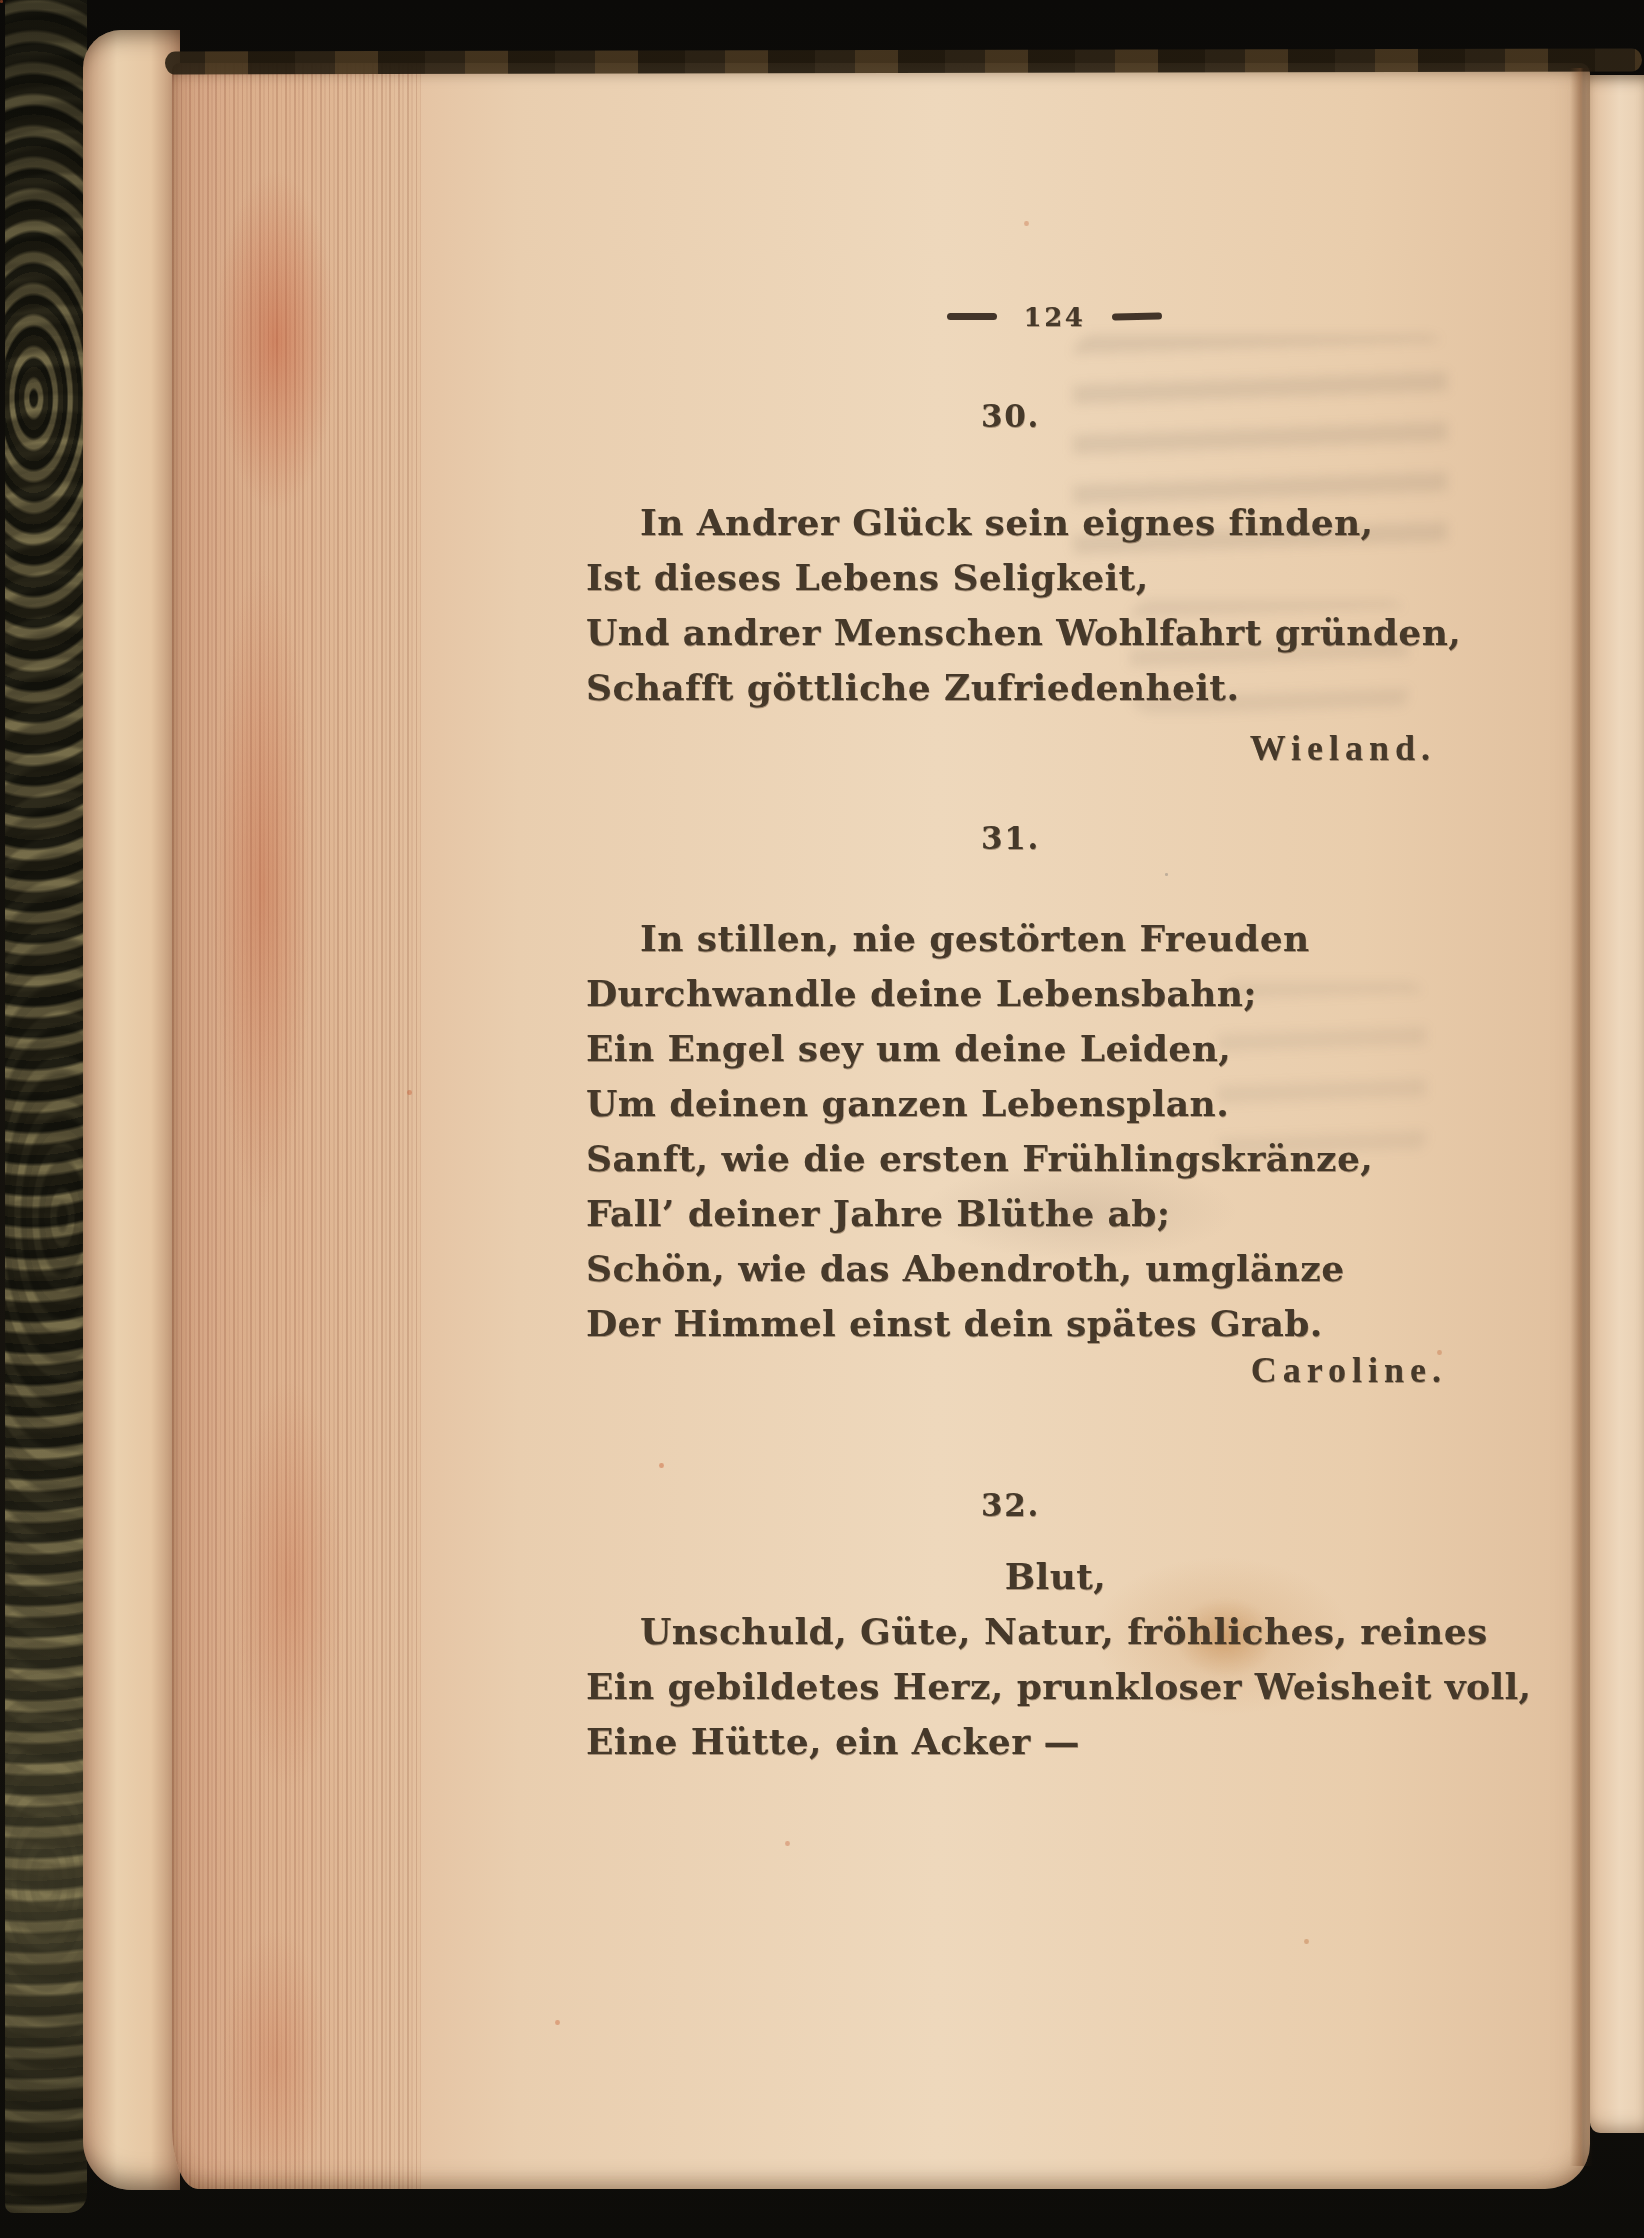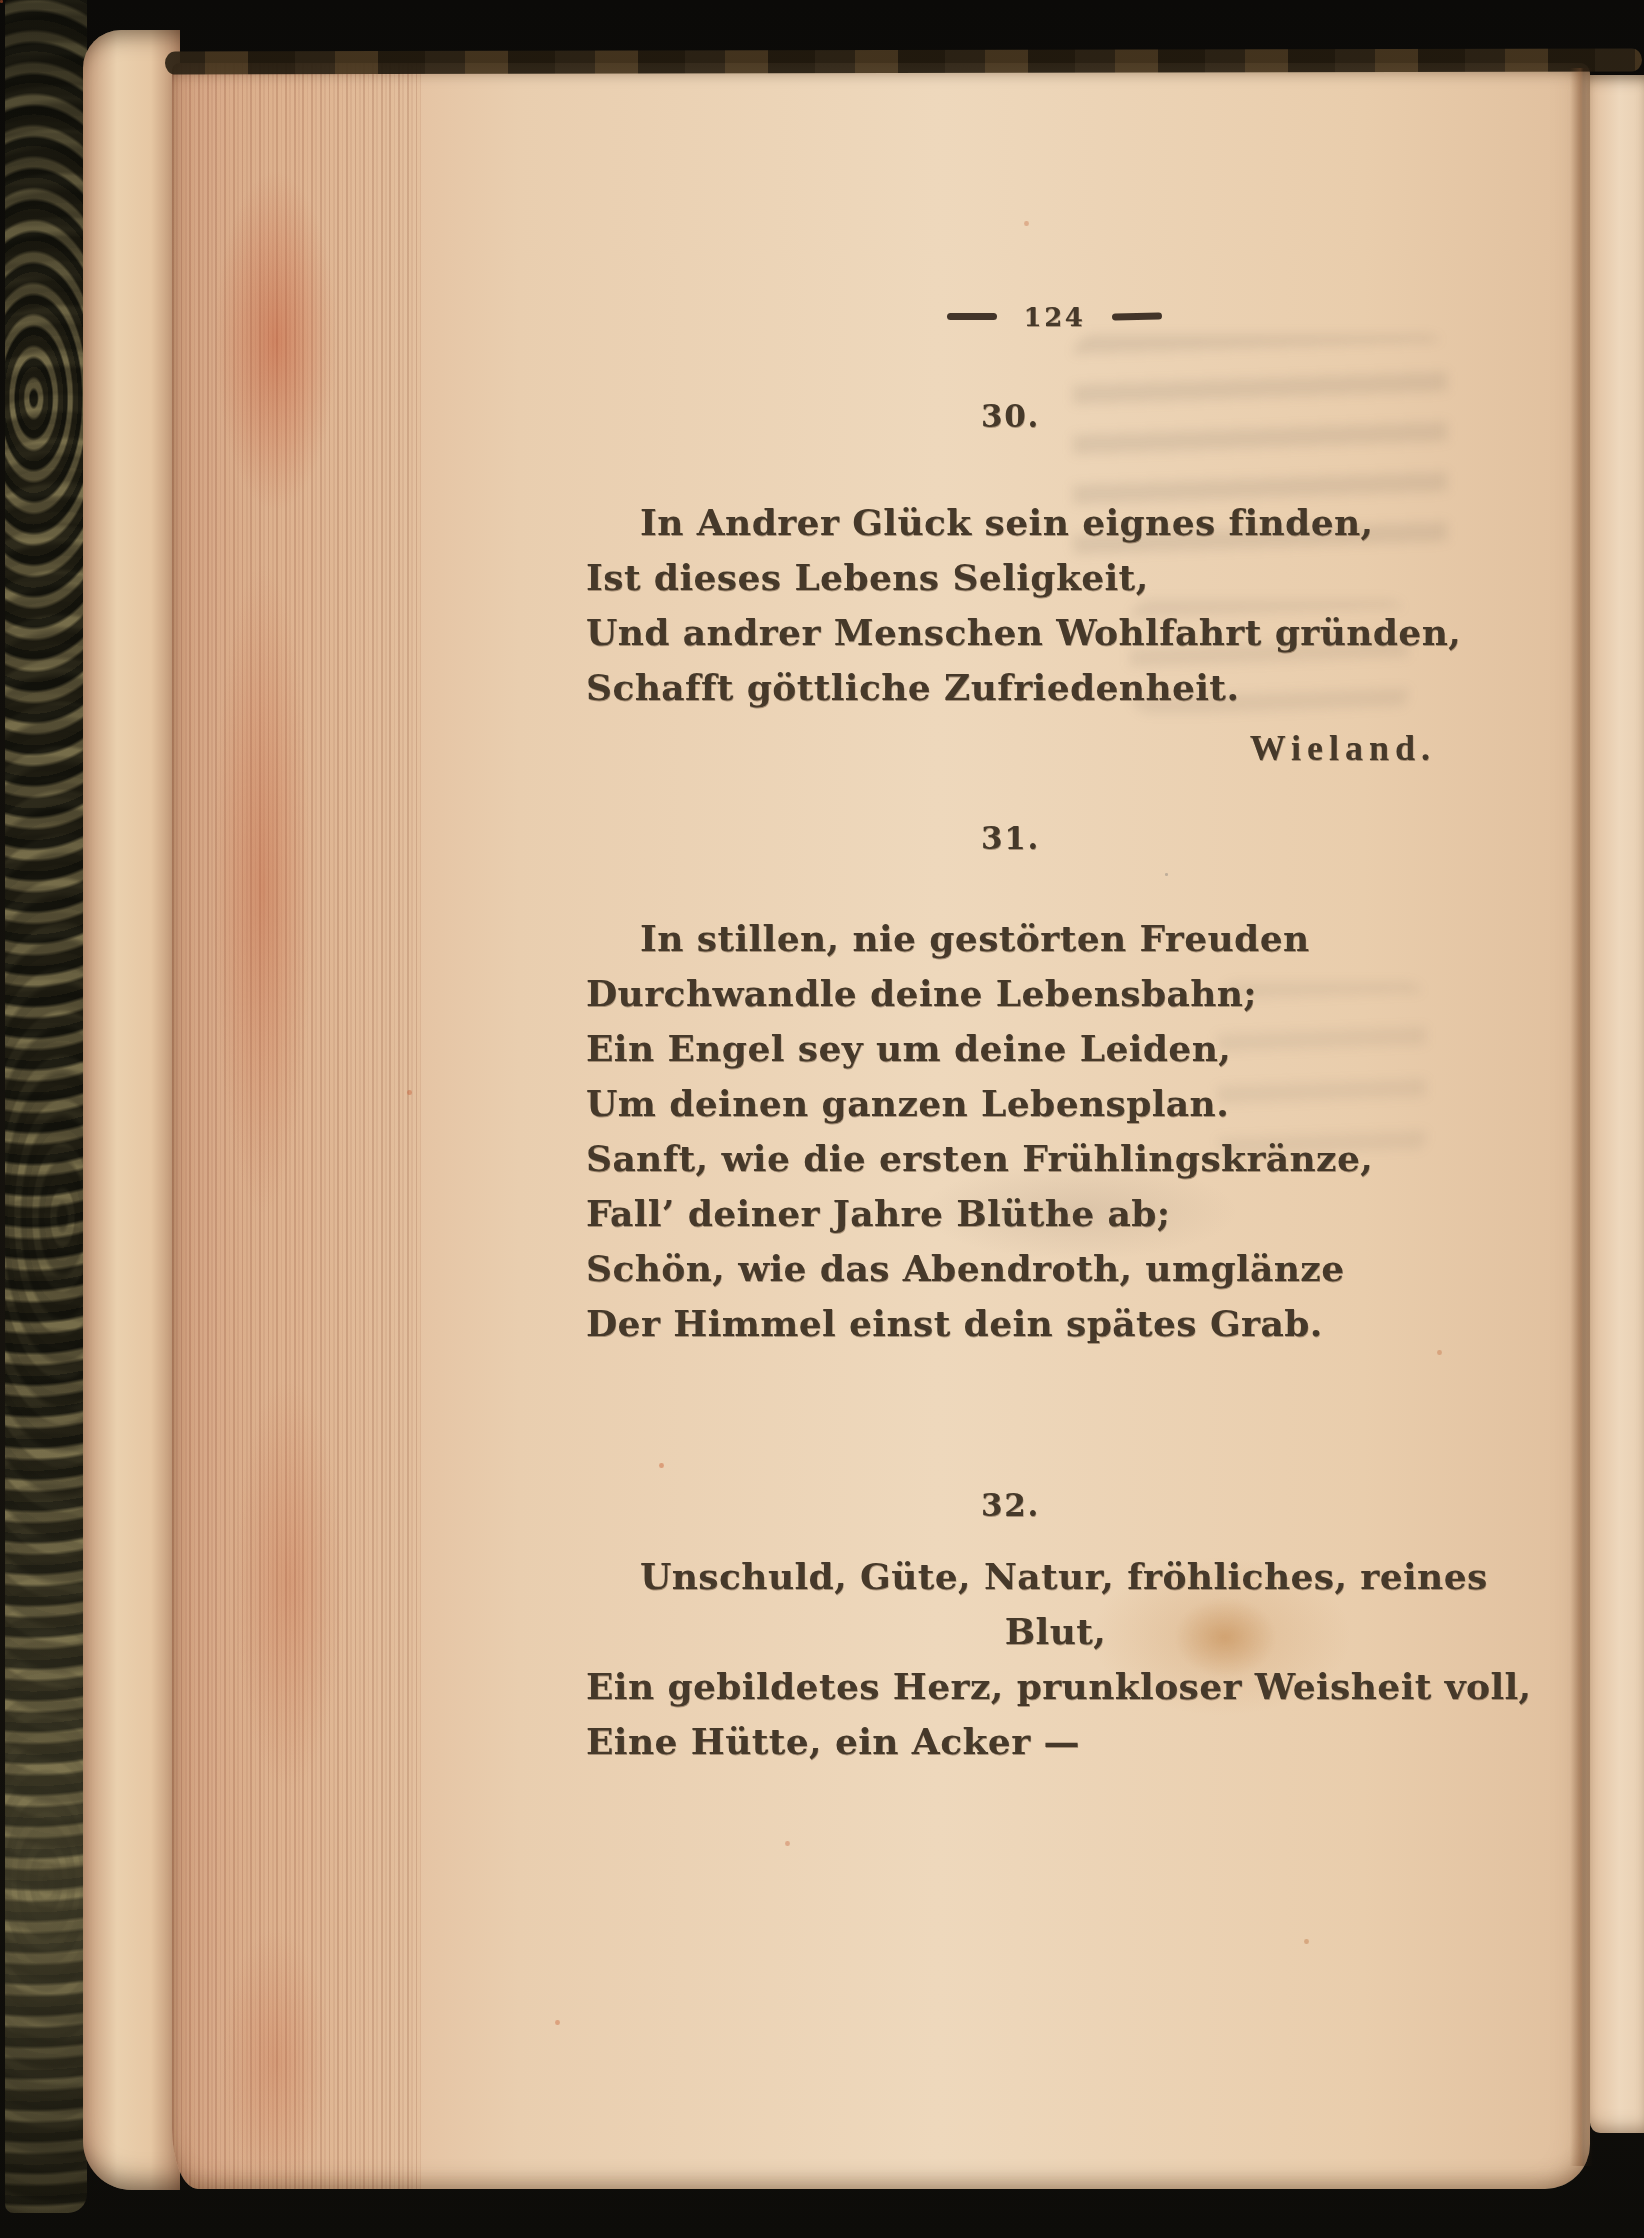--- a/index.html
+++ b/index.html
@@ -169,24 +169,25 @@
     <div class="poem p31">
       <div class="line indent">In stillen, nie gestörten Freuden</div>
       <div class="line">Durchwandle deine Lebensbahn;</div>
       <div class="line">Ein Engel sey um deine Leiden,</div>
       <div class="line">Um deinen ganzen Lebensplan.</div>
       <div class="line">Sanft, wie die ersten Frühlingskränze,</div>
       <div class="line">Fall’ deiner Jahre Blüthe ab;</div>
       <div class="line">Schön, wie das Abendroth, umglänze</div>
       <div class="line">Der Himmel einst dein spätes Grab.</div>
     </div>
+    <div class="attribution a31">Caroline.</div>
 
     <div class="poem-number n32">32.</div>
     <div class="poem p32">
+      <div class="line center">Blut,</div>
       <div class="line indent">Unschuld, Güte, Natur, fröhliches, reines</div>
-      <div class="line center">Blut,</div>
       <div class="line">Ein gebildetes Herz, prunkloser Weisheit voll,</div>
       <div class="line">Eine Hütte, ein Acker —</div>
     </div>
 
   </div>
 </div>
 
 
 </body></html>

